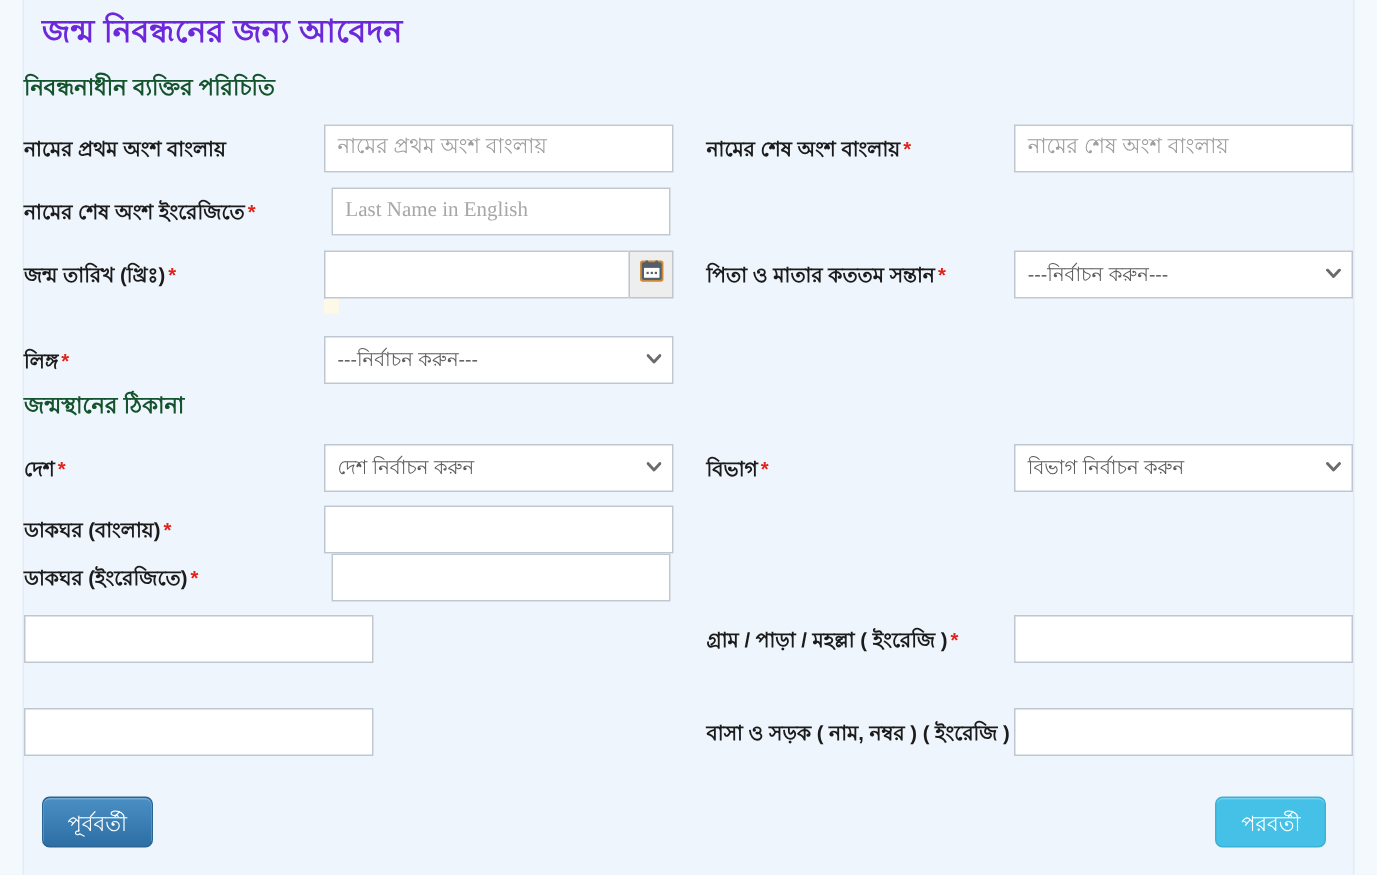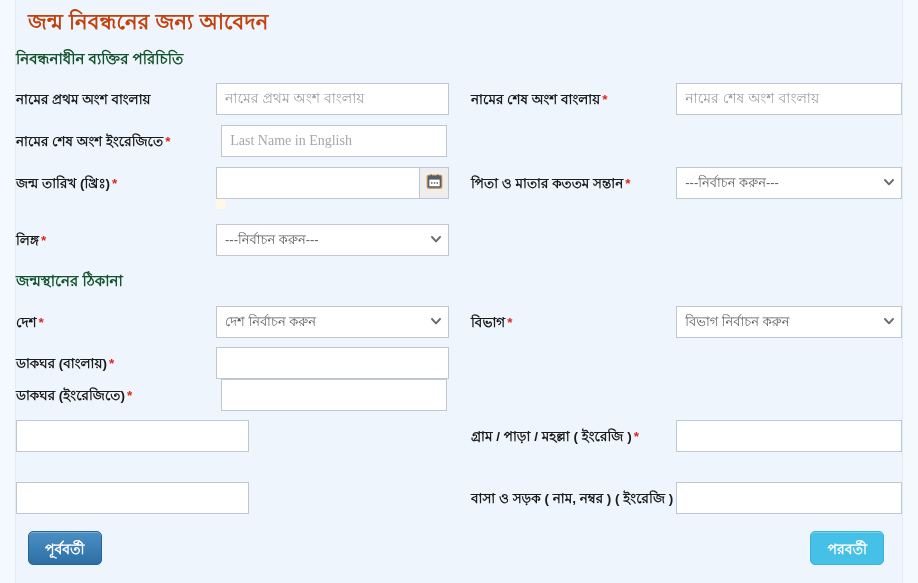--- a/index.html
+++ b/index.html
@@ -45,21 +45,21 @@
     height: 583px;
     box-sizing: border-box;
   }
 
   
   .page-title {
     margin: 0;
     padding: 8px 0 0 12px;
     font-size: 21px;
     font-weight: bold;
-    color: #c2410c;
+    color: #6d28d9;
     letter-spacing: .2px;
     line-height: 1.35;
   }
   .section-title {
     margin: 0;
     padding: 12px 0 0 0;
     font-size: 15px;
     font-weight: bold;
     color: #14532d;
     line-height: 1.4;
@@ -196,21 +196,21 @@
     bottom: 18px;
     height: 34px;
   }
   .btn {
     position: absolute;
     border: none;
     border-radius: 5px;
     color: #ffffff;
     font-family: "Liberation Sans", "DejaVu Sans", sans-serif;
     font-size: 14px;
-    font-weight: bold;
+    font-weight: normal;
     padding: 0 16px;
     height: 34px;
     cursor: pointer;
     line-height: 34px;
   }
   .btn.prev {
     left: 12px;
     background: linear-gradient(to bottom, #4a8fc4 0%, #2d6fa5 100%);
     border: 1px solid #2a6495;
     box-shadow: inset 0 1px 0 rgba(255,255,255,.25);
@@ -327,21 +327,21 @@
                 <svg width="10" height="7" viewBox="0 0 10 7">
                     <path d="M1 1 L5 5.3 L9 1" fill="none" stroke="#6b6b6b" stroke-width="1.9" stroke-linecap="round" stroke-linejoin="round"></path>
                   </svg>
               </span>
             </div>
           </div>
         </div>
         <div class="col right"></div>
       </div>
 
-      <div class="row" style="margin-top:10px;">
+      <div class="row" style="margin-top:0;">
         <div class="col left" style="display:block;">
           <h2 class="section-title address">জন্মস্থানের ঠিকানা</h2>
         </div>
       </div>
 
       <div class="row" style="margin-top:15px;">
         <div class="col left">
           <div class="lbl">
             <span>দেশ</span><span class="req">*</span>
           </div>

